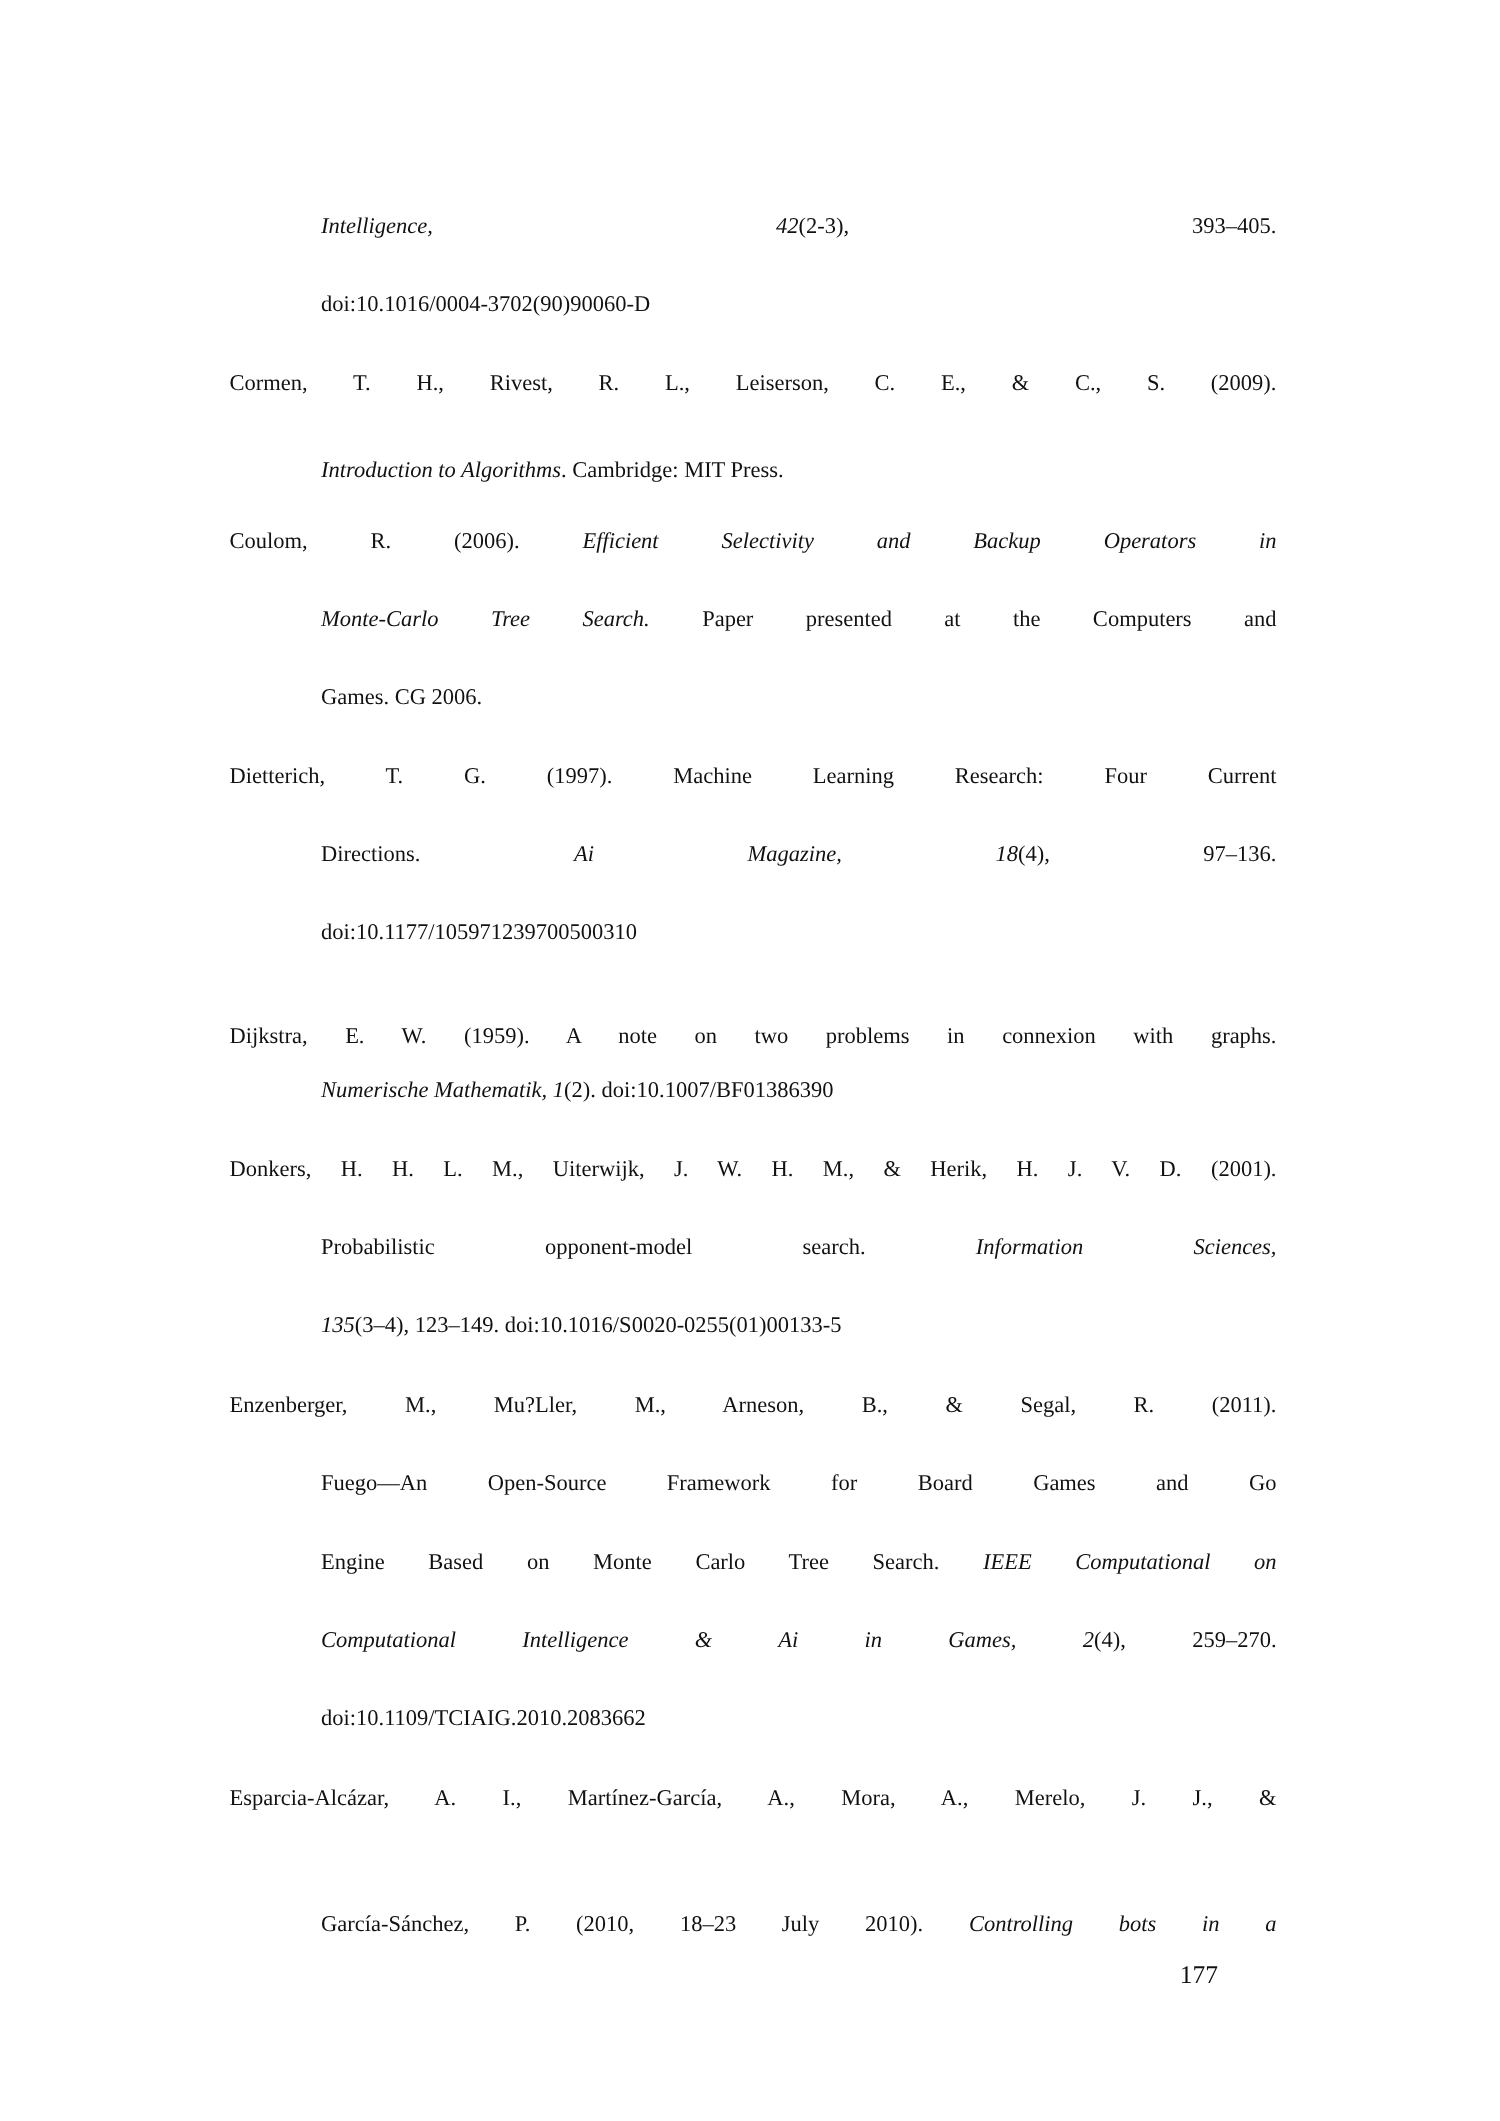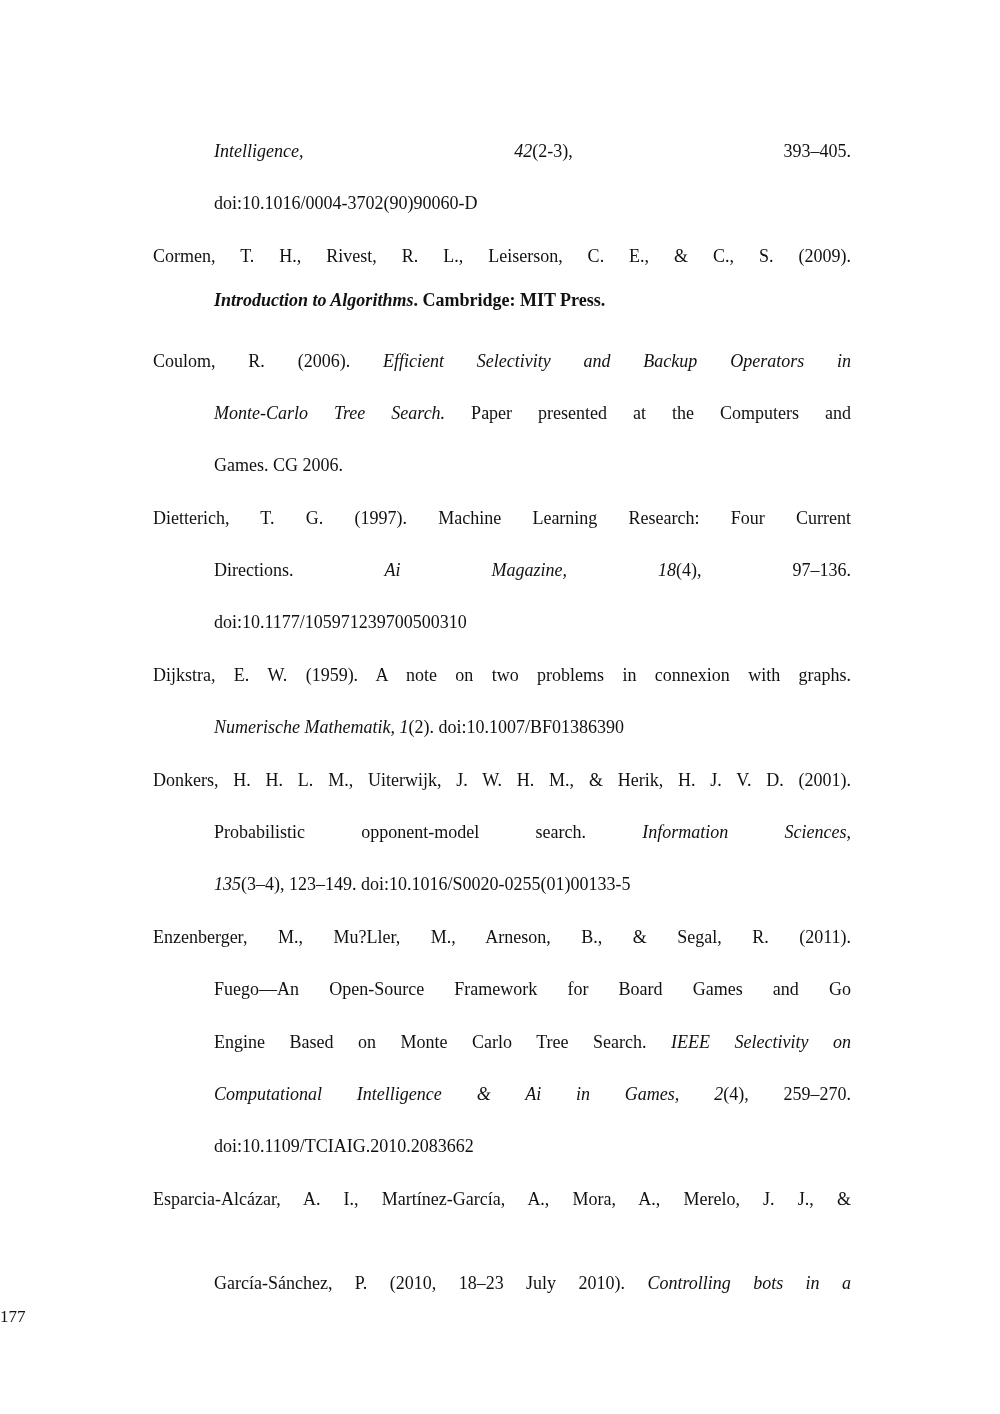--- a/index.html
+++ b/index.html
@@ -1,60 +1,60 @@
 <!DOCTYPE html>
 <html><head>
 <meta charset="utf-8">
 <style>
   html, body { margin: 0; padding: 0; background: #ffffff; }
   body { width: 1000px; height: 1414px; position: relative; overflow: hidden;
          font-family: "Liberation Serif", "DejaVu Serif", serif; color: #111111; }
-  .line { position: absolute; font-size: 18px; line-height: 26px; white-space: nowrap; }
+  .line { position: absolute; font-size: 15px; line-height: 26px; white-space: nowrap; }
   .line.just { text-align: justify; text-align-last: justify; white-space: normal; }
   .first { left: 153px; width: 698px; }
   .cont  { left: 214px; width: 637px; }
   .i { font-style: italic; }
-  .page-number { position: absolute; left: 0; width: 812px; top: 1307px; text-align: left;
+  .page-number { position: absolute; left: 0; width: 812px; top: 1307px; text-align: right;
                  font-size: 17px; }
 </style>
 </head>
 <body>
 
 <div id="references">
     <div>
       <div class="line cont just" style="top: 138px;"><span class="i">Intelligence,</span><span class="i"> 42</span><span>(2-3), 393–405.</span></div>
       <div class="line cont" style="top: 190px;"><span>doi:10.1016/0004-3702(90)90060-D</span></div>
     </div>
     <div>
       <div class="line first just" style="top: 243px;"><span>Cormen, T. H., Rivest, R. L., Leiserson, C. E., &amp; C., S. (2009).</span></div>
-      <div class="line cont" style="top: 287px; font-weight: bold;"><span class="i">Introduction to Algorithms</span><span>. Cambridge: MIT Press.</span></div>
+      <div class="line cont" style="top: 301px;"><span class="i">Introduction to Algorithms</span><span>. Cambridge: MIT Press.</span></div>
     </div>
     <div>
       <div class="line first just" style="top: 348px;"><span>Coulom, R. (2006). </span><span class="i">Efficient Selectivity and Backup Operators in</span></div>
       <div class="line cont just" style="top: 400px;"><span class="i">Monte-Carlo Tree Search.</span><span> Paper presented at the Computers and</span></div>
       <div class="line cont" style="top: 452px;"><span>Games. CG 2006.</span></div>
     </div>
     <div>
       <div class="line first just" style="top: 505px;"><span>Dietterich, T. G. (1997). Machine Learning Research: Four Current</span></div>
       <div class="line cont just" style="top: 557px;"><span>Directions. </span><span class="i">Ai Magazine, 18</span><span>(4), 97–136.</span></div>
       <div class="line cont" style="top: 609px;"><span>doi:10.1177/105971239700500310</span></div>
     </div>
     <div>
-      <div class="line first just" style="top: 662px;"><span>Dijkstra, E. W. (1959). A note on two problems in connexion with graphs.</span></div>
+      <div class="line first just" style="top: 678px;"><span>Dijkstra, E. W. (1959). A note on two problems in connexion with graphs.</span></div>
       <div class="line cont" style="top: 714px;"><span class="i">Numerische Mathematik, 1</span><span>(2). doi:10.1007/BF01386390</span></div>
     </div>
     <div>
       <div class="line first just" style="top: 767px;"><span>Donkers, H. H. L. M., Uiterwijk, J. W. H. M., &amp; Herik, H. J. V. D. (2001).</span></div>
       <div class="line cont just" style="top: 819px;"><span>Probabilistic opponent-model search. </span><span class="i">Information Sciences,</span></div>
       <div class="line cont" style="top: 871px;"><span class="i">135</span><span>(3–4), 123–149. doi:10.1016/S0020-0255(01)00133-5</span></div>
     </div>
     <div>
       <div class="line first just" style="top: 924px;"><span>Enzenberger, M., Mu?Ller, M., Arneson, B., &amp; Segal, R. (2011).</span></div>
       <div class="line cont just" style="top: 976px;"><span>Fuego—An Open-Source Framework for Board Games and Go</span></div>
-      <div class="line cont just" style="top: 1029px;"><span>Engine Based on Monte Carlo Tree Search. </span><span class="i">IEEE Selectivity on</span></div>
+      <div class="line cont just" style="top: 1029px;"><span>Engine Based on Monte Carlo Tree Search. </span><span class="i">IEEE Computational on</span></div>
       <div class="line cont just" style="top: 1081px;"><span class="i">Computational Intelligence &amp; Ai in Games, 2</span><span>(4), 259–270.</span></div>
       <div class="line cont" style="top: 1133px;"><span>doi:10.1109/TCIAIG.2010.2083662</span></div>
     </div>
     <div>
       <div class="line first just" style="top: 1186px;"><span>Esparcia-Alcázar, A. I., Martínez-García, A., Mora, A., Merelo, J. J., &amp;</span></div>
       <div class="line cont just" style="top: 1238px; margin-top: 32px;"><span>García-Sánchez, P. (2010, 18–23 July 2010). </span><span class="i">Controlling bots in a</span></div>
     </div>
   </div>
 <div class="page-number">177</div>
 

